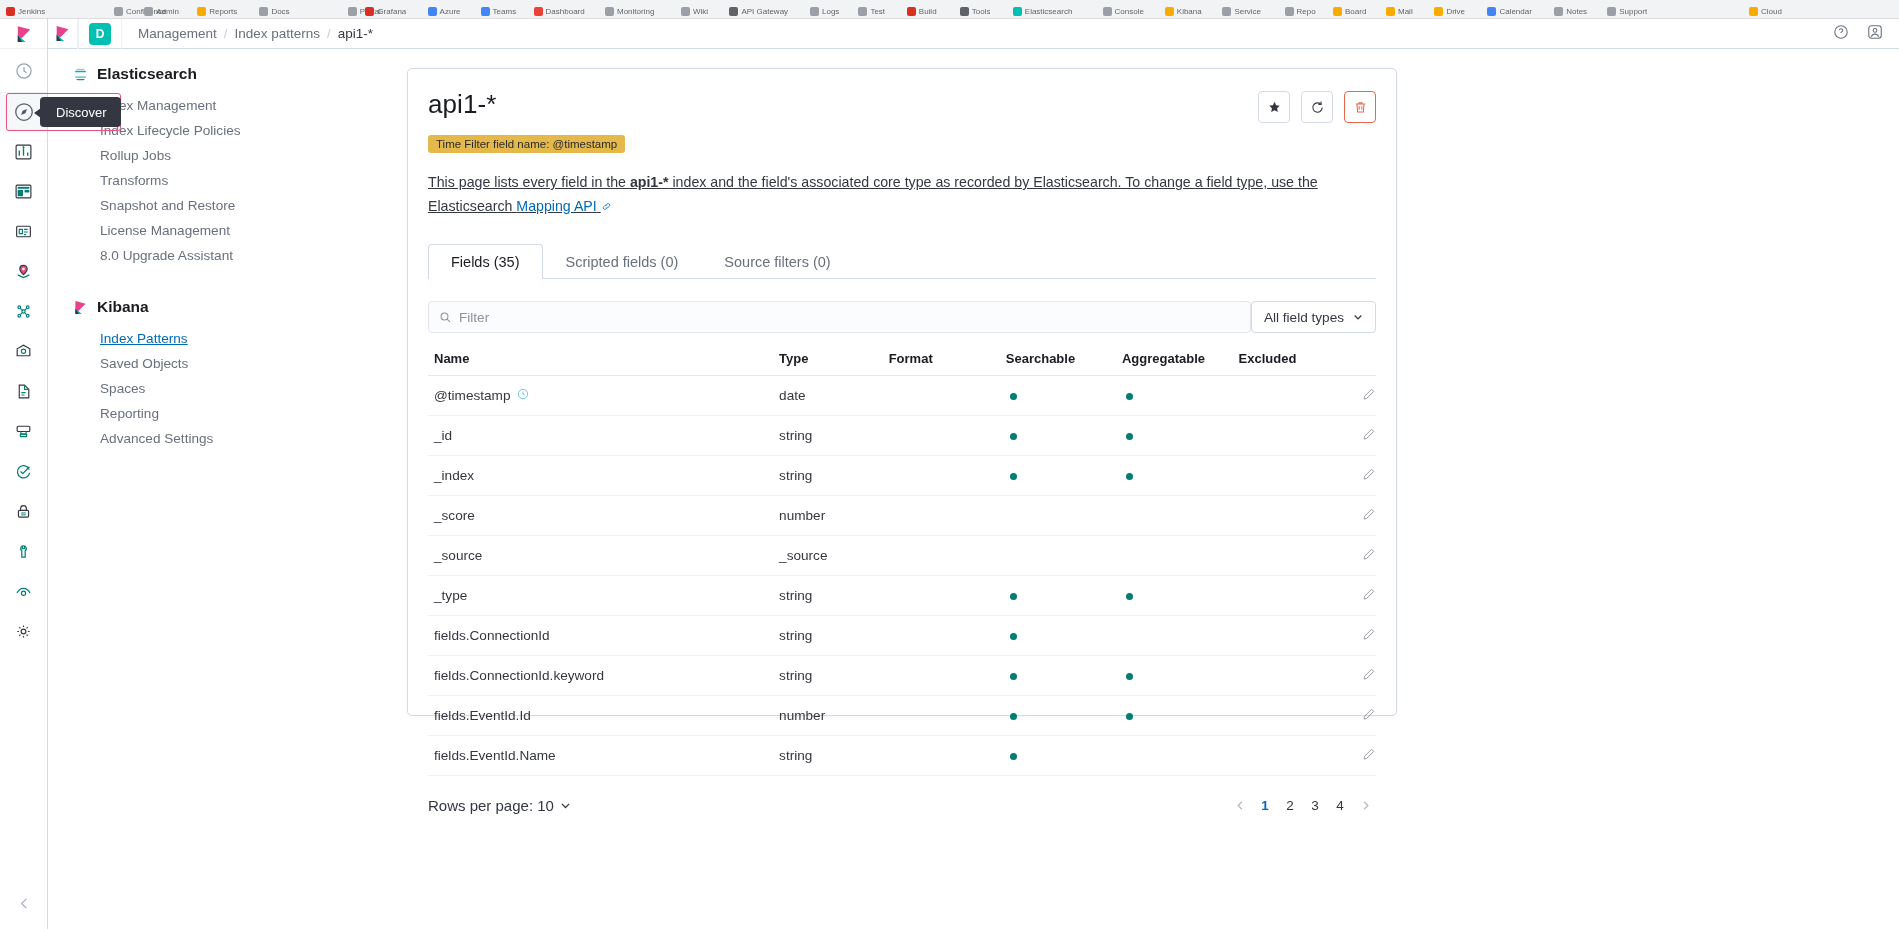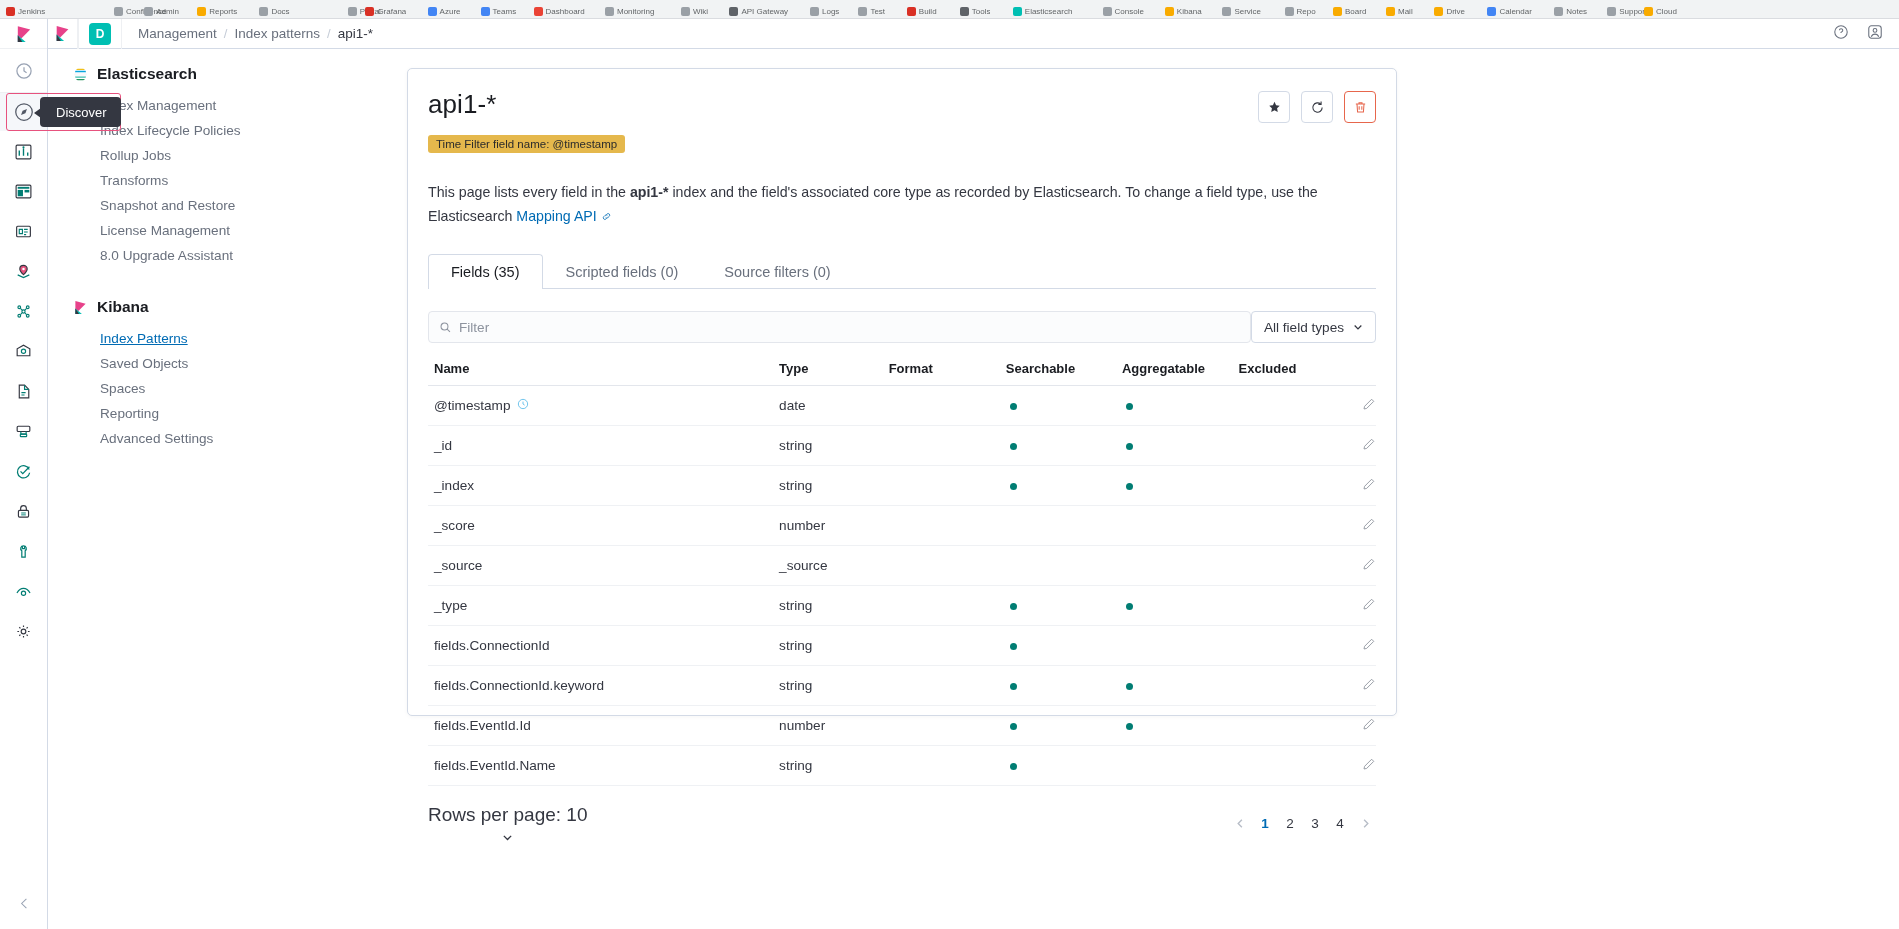--- a/index.html
+++ b/index.html
@@ -109,22 +109,22 @@
   .panel-inner { padding: 20px 20px 0 20px; position: relative; height: 100%; }
 
   .pattern-title { font-size: 26px; font-weight: 400; color: #1a1c21; letter-spacing: .1px; }
 
   .time-badge {
     display: inline-block; margin-top: 15px;
     background: #e5b84c; color: #2b2b2b;
     border-radius: 3px; padding: 3px 8px; font-size: 11.5px;
   }
 
-  .desc { margin-top: 27px; font-size: 14.2px; line-height: 24px; color: #343741;
-          max-width: 905px; }
+  .desc { margin-top: 17px; font-size: 14.2px; line-height: 24px; color: #343741;
+          max-width: 905px; text-decoration: underline; }
   .desc b { font-weight: 700; }
   .desc a { color: #006bb4; text-decoration: none; cursor: pointer; }
 
   .head-actions { position: absolute; right: 20px; top: 22px; display: flex; gap: 11px; }
   .act-btn {
     width: 32px; height: 32px; border: 1px solid #d3dae6; border-radius: 4px;
     background: #fff; display: flex; align-items: center; justify-content: center;
     cursor: pointer;
   }
   .act-btn.danger { border-color: #e7664c; }
@@ -178,22 +178,22 @@
   .dot { display: inline-block; width: 7px; height: 7px; border-radius: 50%;
          background: #017d73; margin-left: 4px; }
   .name-cell { display: flex; align-items: center; gap: 6px; }
   .pencil { cursor: pointer; opacity: .75; }
 
   
   .tbl-footer {
     display: flex; align-items: center; margin-top: 14px;
     padding-top: 4px;
   }
-  .rows-per-page { font-size: 19px; color: #343741; display: flex;
-    align-items: center; gap: 6px; cursor: pointer; flex-direction: column; }
+  .rows-per-page { font-size: 15px; color: #343741; display: flex;
+    align-items: center; gap: 6px; cursor: pointer; }
   .pager { margin-left: auto; display: flex; align-items: center; gap: 3px; }
   .pg {
     min-width: 22px; height: 22px; border-radius: 3px;
     display: flex; align-items: center; justify-content: center;
     font-size: 13.5px; color: #343741; cursor: pointer; padding: 0 4px;
   }
   .pg.current { color: #006bb4; font-weight: 700; }
   .pg.arrow { color: #b7bdc7; }
 </style>
 </head>
@@ -305,21 +305,21 @@
       <span class="lbl">Calendar</span>
     </div>
     <div class="bm" style="left: 1554.2px;">
       <span class="fv" style="background: rgb(154, 160, 166);"></span>
       <span class="lbl">Notes</span>
     </div>
     <div class="bm" style="left: 1607.2px;">
       <span class="fv" style="background: rgb(154, 160, 166);"></span>
       <span class="lbl">Support</span>
     </div>
-    <div class="bm" style="left: 1644px;">
+    <div class="bm" style="left: 1749px;">
       <span class="fv" style="background: rgb(249, 171, 0);"></span>
       <span class="lbl">Cloud</span>
     </div>
   </div>
 
 <div id="icon-rail">
   <div class="logo-cell">
     <svg width="18" height="18" viewBox="0 0 32 32">
       <path d="M5 2 L5 30 L27 8 Z" fill="#e7428a"></path>
       <path d="M5 18 L5 30 L19 30 Z" fill="#00bfb3"></path>

